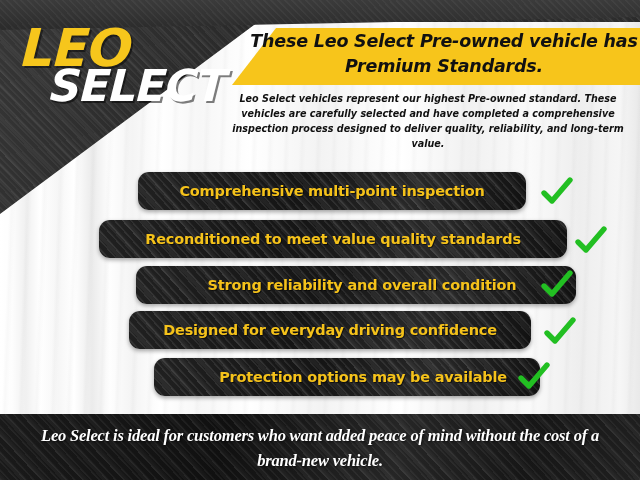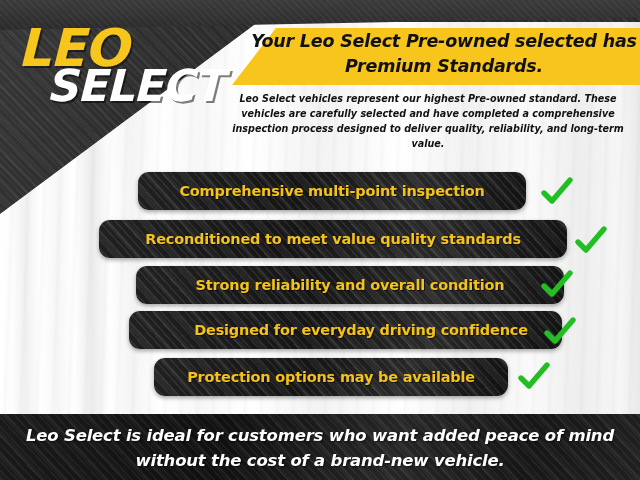--- a/index.html
+++ b/index.html
@@ -210,40 +210,41 @@
     left: 24px; top: 424px;
     width: 592px;
     text-align: center;
     color: #ffffff;
     font-size: 16.5px;
     font-weight: 900;
     font-style: italic;
     line-height: 1.5;
     letter-spacing: -0.2px;
     text-shadow: 1px 1px 2px rgba(0,0,0,0.6);
+    font-family: Liberation Serif, serif;
   }
 </style>
 </head>
 <body>
 
 <div id="poster">
 
   <div class="bg-base"></div>
   <div class="bg-streaks"></div>
 
   <div class="dark-wedge"></div>
   <div class="dark-wedge-top"></div>
 
   <div class="logo">
     <div class="logo-leo">LEO</div>
     <div class="logo-select">SELECT</div>
   </div>
 
   <div class="head-band"></div>
-  <div class="head-text">Your Leo Select Pre-owned selected has Premium Standards.</div>
+  <div class="head-text">These Leo Select Pre-owned vehicle has Premium Standards.</div>
 
   <div class="body-copy">Leo Select vehicles represent our highest Pre-owned standard. These vehicles are carefully selected and have completed a comprehensive inspection process designed to deliver quality, reliability, and long-term value.</div>
 
   <div class="rows">
 
     <div class="feature-row">
       <div class="pill" id="pill0" style="left: 126px; top: 172px; width: 388px;">
         <span class="pill-label">Comprehensive multi-point inspection</span>
       </div>
       <div class="check" id="chk0" style="left: 528px; top: 175px;">
@@ -258,43 +259,43 @@
         <span class="pill-label">Reconditioned to meet value quality standards</span>
       </div>
       <div class="check" id="chk1" style="left: 562px; top: 224px;">
         <svg viewBox="0 0 34 34" width="34" height="34" aria-hidden="true">
           <path d="M4 18 L12 26 L30 5" fill="none" stroke="#22BF22" stroke-width="5.4" stroke-linecap="round" stroke-linejoin="round"></path>
         </svg>
       </div>
     </div>
 
     <div class="feature-row">
-      <div class="pill" id="pill2" style="left: 124px; top: 266px; width: 428px;">
+      <div class="pill" id="pill2" style="left: 124px; top: 266px; width: 428px; padding-left: 12px;">
         <span class="pill-label">Strong reliability and overall condition</span>
       </div>
       <div class="check" id="chk2" style="left: 528px; top: 268px;">
         <svg viewBox="0 0 34 34" width="34" height="34" aria-hidden="true">
           <path d="M4 18 L12 26 L30 5" fill="none" stroke="#22BF22" stroke-width="5.4" stroke-linecap="round" stroke-linejoin="round"></path>
         </svg>
       </div>
     </div>
 
     <div class="feature-row">
-      <div class="pill" id="pill3" style="left: 117px; top: 311px; width: 402px; padding-left: 31px;">
+      <div class="pill" id="pill3" style="left: 117px; top: 311px; width: 402px;">
         <span class="pill-label">Designed for everyday driving confidence</span>
       </div>
       <div class="check" id="chk3" style="left: 531px; top: 315px;">
         <svg viewBox="0 0 34 34" width="34" height="34" aria-hidden="true">
           <path d="M4 18 L12 26 L30 5" fill="none" stroke="#22BF22" stroke-width="5.4" stroke-linecap="round" stroke-linejoin="round"></path>
         </svg>
       </div>
     </div>
 
     <div class="feature-row">
-      <div class="pill" id="pill4" style="left: 142px; top: 358px; width: 354px;">
+      <div class="pill" id="pill4" style="left: 142px; top: 358px; width: 354px; padding-left: 32px;">
         <span class="pill-label">Protection options may be available</span>
       </div>
       <div class="check" id="chk4" style="left: 505px; top: 360px;">
         <svg viewBox="0 0 34 34" width="34" height="34" aria-hidden="true">
           <path d="M4 18 L12 26 L30 5" fill="none" stroke="#22BF22" stroke-width="5.4" stroke-linecap="round" stroke-linejoin="round"></path>
         </svg>
       </div>
     </div>
 
   </div>

